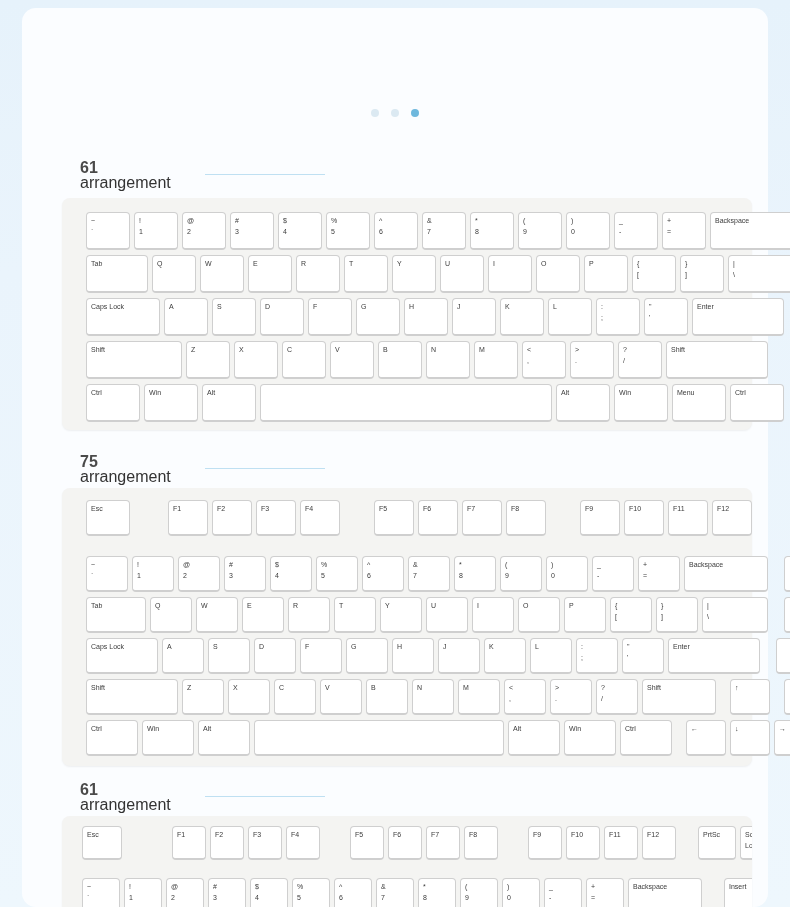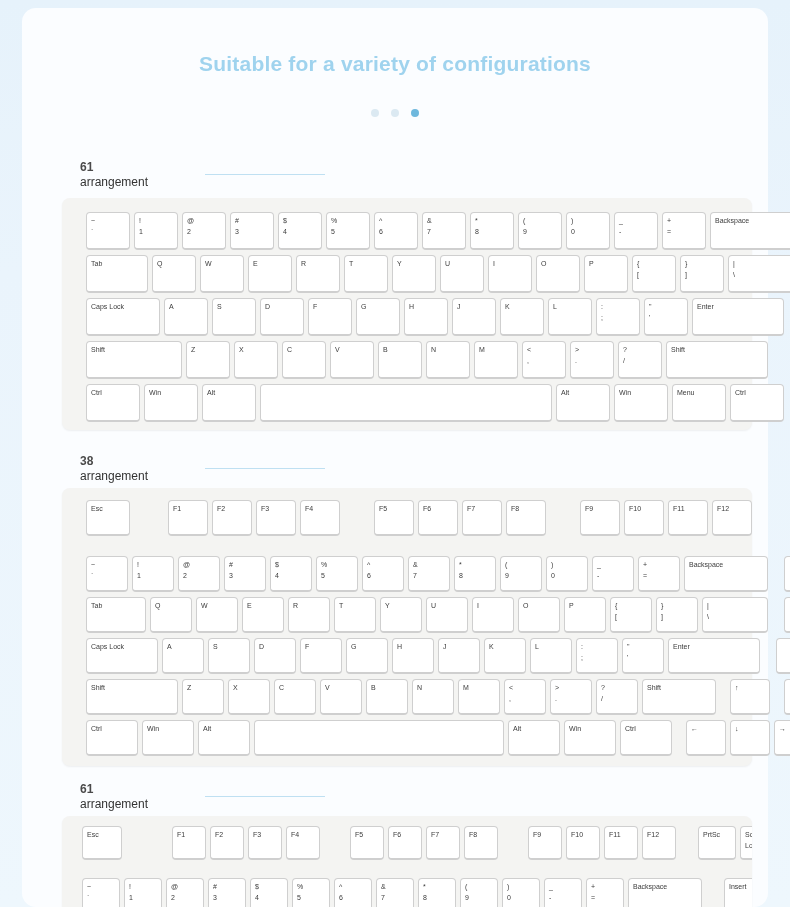--- a/index.html
+++ b/index.html
@@ -43,21 +43,21 @@
     width: 8px; height: 8px;
     border-radius: 50%;
     margin: 0 4px;
     background: #dbe9f2;
     vertical-align: middle;
   }
   .dot.on { background: #6eb8dd; }
 
   .section-label {
     position: absolute;
-    font-size: 12px;
+    font-size: 16px;
     color: #4a4a4a;
     line-height: 15px;
     font-weight: bold;
     width: 120px;
   }
   .section-label .num { display: block; }
   .section-label .word { display: block; font-weight: normal; color: #333; }
   .rule {
     position: absolute;
     height: 1px;
@@ -99,21 +99,20 @@
 
   
   .clip { overflow: hidden; }
 </style>
 </head>
 <body>
 
 <div class="page">
   <div class="card">
 
-    <div class="title">Suitable for a variety of configurations</div>
 
     <div class="dots">
       <span class="dot"></span>
       <span class="dot"></span>
       <span class="dot on"></span>
     </div>
 
     <div class="section-label" style="left:58px; top:152px;">
       <span class="num">61</span>
       <span class="word">arrangement</span>
@@ -330,21 +329,21 @@
           <div class="key" style="width: 54px; height: 38px;">
             <span class="top">Menu</span>
           </div>
           <div class="key" style="width: 54px; height: 38px;">
             <span class="top">Ctrl</span>
           </div>
         </div>
       </div>
 
     <div class="section-label" style="left:58px; top:446px;">
-      <span class="num">38</span>
+      <span class="num">75</span>
       <span class="word">arrangement</span>
     </div>
     <div class="rule" style="left:183px; top:460px; width:120px;"></div>
     <div class="kbd" id="kb75" style="left:40px; top:480px; width:690px; height:278px;">
         <div class="krow" style="left: 24px; top: 12px;">
           <div class="key" style="width: 44px; height: 36px;">
             <span class="top">Esc</span>
           </div>
           <div class="gap" style="width: 30px; height: 36px;"></div>
           <div class="key" style="width: 40px; height: 36px;">

